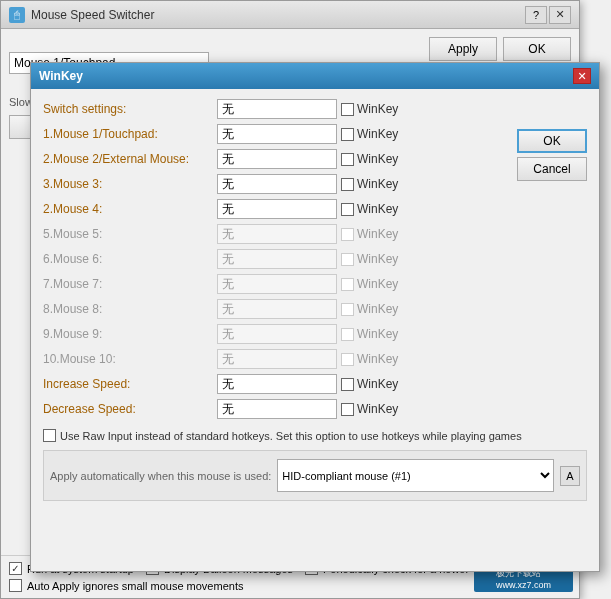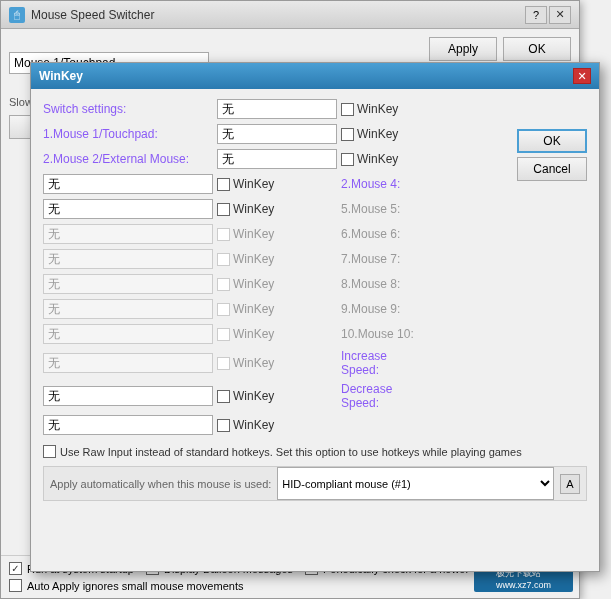--- a/index.html
+++ b/index.html
@@ -204,21 +204,21 @@
       font-size: 11px;
       cursor: pointer;
     }
 
     .hotkeys-content {
       padding: 10px 12px;
     }
 
     .hotkeys-label {
       font-size: 12px;
-      color: #8b5cf6;
+      color: #a16207;
       text-align: left;
     }
 
     .hotkeys-label.disabled {
       color: #999;
     }
 
     .hotkey-input {
       height: 20px;
       border: 1px solid #aaa;
@@ -285,21 +285,21 @@
     .raw-input-text {
       font-size: 11px;
       color: #333;
     }
 
     .apply-auto-row {
       display: flex;
       align-items: center;
       gap: 6px;
       background: #e8e8e8;
-      padding: 0 6px;
+      padding: 8px 6px;
       border: 1px solid #ccc;
     }
 
     .apply-auto-label {
       font-size: 11px;
       color: #666;
     }
 
     .apply-auto-select {
       height: 33px;
@@ -489,20 +489,21 @@
           <span class="winkey-label">WinKey</span>
         </div>
 
         <span class="hotkeys-label">2.Mouse 2/External Mouse:</span>
         <input class="hotkey-input" value="无" style="">
         <div style="display:flex;align-items:center;gap:3px;">
           <div class="chk"></div>
           <span class="winkey-label">WinKey</span>
         </div>
 
+        <span class="hotkeys-label">3.Mouse 3:</span>
         <input class="hotkey-input" value="无" style="">
         <div style="display:flex;align-items:center;gap:3px;">
           <div class="chk"></div>
           <span class="winkey-label">WinKey</span>
         </div>
 
         <span class="hotkeys-label">2.Mouse 4:</span>
         <input class="hotkey-input" value="无" style="">
         <div style="display:flex;align-items:center;gap:3px;">
           <div class="chk"></div>

